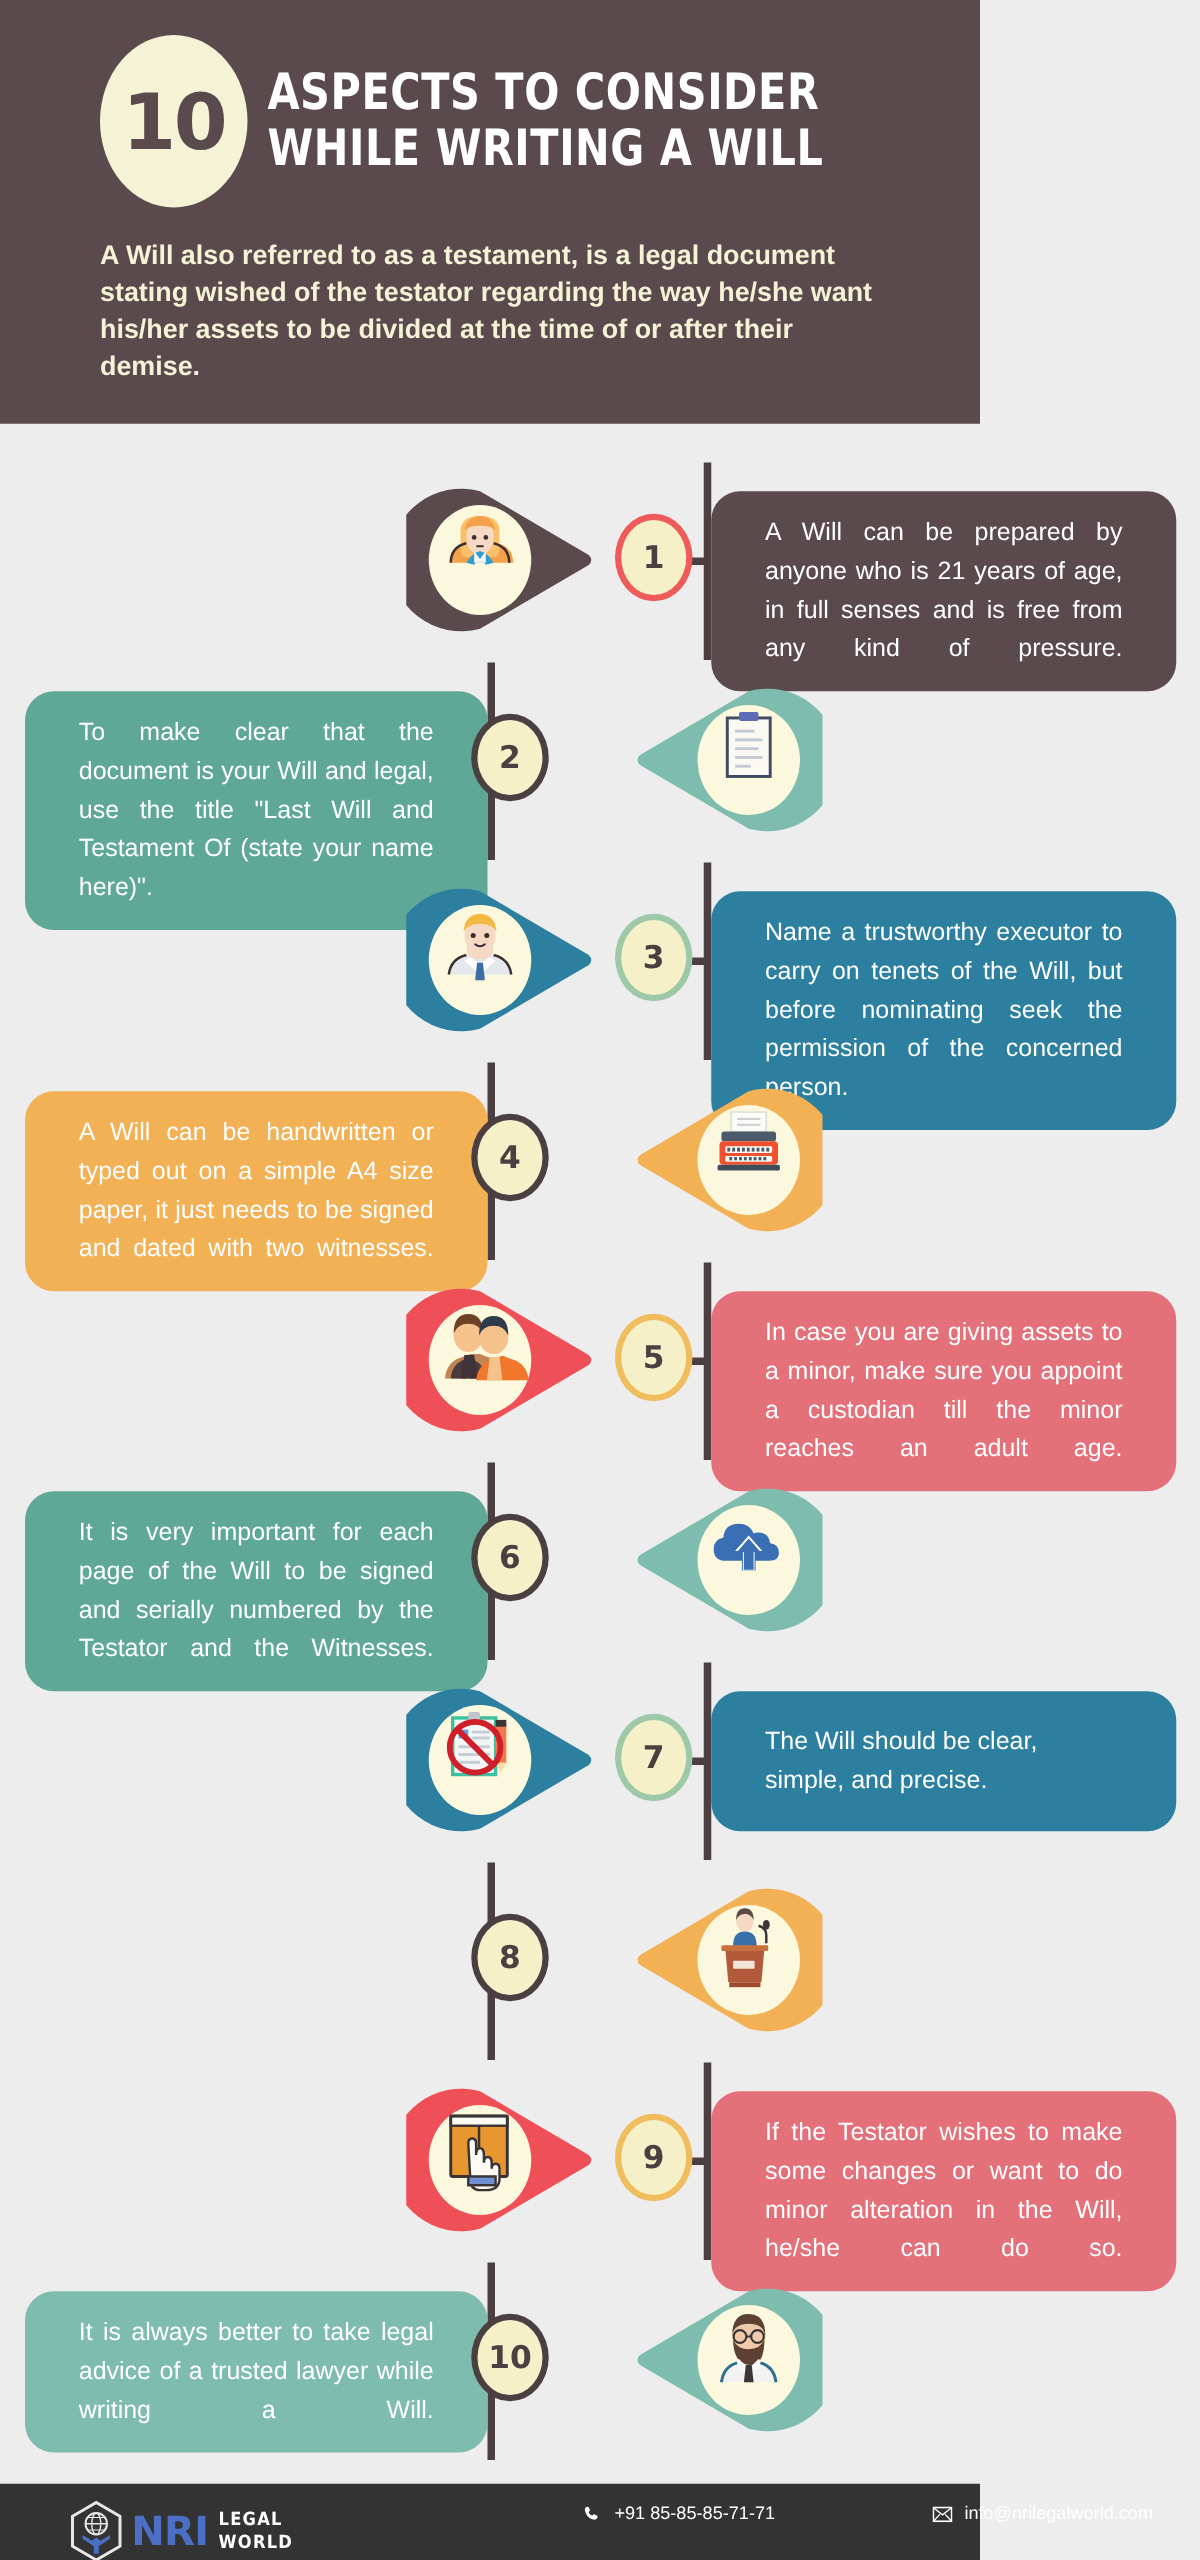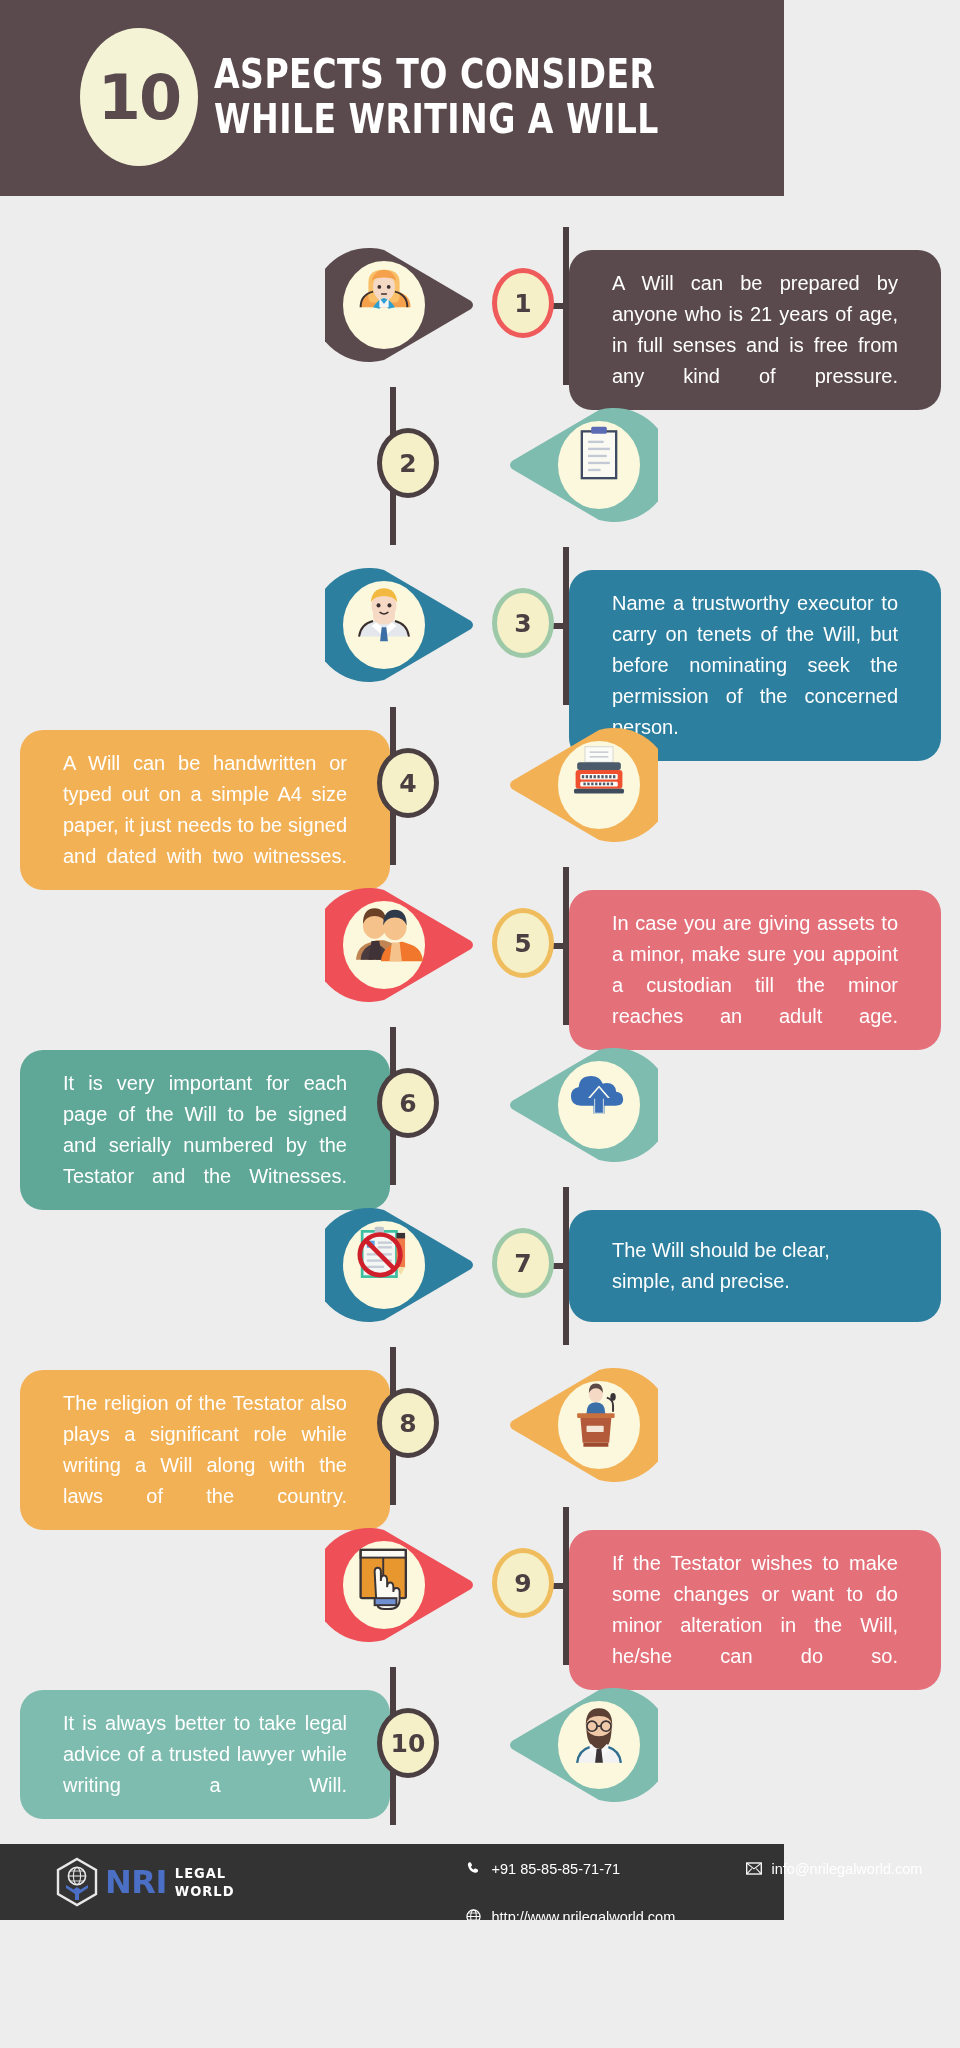--- a/index.html
+++ b/index.html
@@ -186,20 +186,21 @@
 <div class="page">
 
   <div class="header" style="background: rgb(90, 74, 77);">
     <div class="header-top">
       <div class="big-number" style="background: rgb(245, 243, 213);">10</div>
       <div class="header-title">
         <span class="tl">Aspects to Consider</span>
         <span class="tl">While Writing a Will</span>
       </div>
     </div>
+    <div class="header-sub">A Will also referred to as a testament, is a legal document stating wished of the testator regarding the way he/she want his/her assets to be divided at the time of or after their demise.</div>
   </div>
 
   <div class="rows" id="rows-container">
       <div class="row right-text">
         <div class="vbar"></div>
         <div class="hstub"></div>
         <div class="pod">
           <svg width="150" height="118" viewBox="0 0 150 118">
       <path d="M59 4 A57 57 0 1 0 59 114 L146 63 Q150 59 146 55 Z" fill="#5a4a4d"></path>
       <ellipse cx="59" cy="59" rx="41" ry="44" fill="#fbf8dd"></ellipse>
@@ -240,20 +241,23 @@
         <rect x="36" y="24" width="20" height="3" fill="#c3cad6"></rect>
         <rect x="36" y="33" width="28" height="3" fill="#c3cad6"></rect>
         <rect x="36" y="42" width="24" height="3" fill="#c3cad6"></rect>
         <rect x="36" y="51" width="28" height="3" fill="#c3cad6"></rect>
         <rect x="36" y="60" width="16" height="3" fill="#c3cad6"></rect>
       </g>
             </g>
     </svg>
         </div>
         <div class="badge" style="background: rgb(245, 240, 200); border: 5px solid rgb(76, 63, 65);">2</div>
+        <div class="panel" style="background: rgb(95, 168, 152);">
+          <p class="lastline">To make clear that the document is your Will and legal, use the title "Last Will and Testament Of (state your name here)".</p>
+        </div>
       </div>
       <div class="row right-text">
         <div class="vbar"></div>
         <div class="hstub"></div>
         <div class="pod">
           <svg width="150" height="118" viewBox="0 0 150 118">
       <path d="M59 4 A57 57 0 1 0 59 114 L146 63 Q150 59 146 55 Z" fill="#2c7f9e"></path>
       <ellipse cx="59" cy="59" rx="41" ry="44" fill="#fbf8dd"></ellipse>
       <g transform="translate(20,16) scale(0.78)">
       <g>
@@ -419,23 +423,20 @@
         <ellipse cx="68" cy="19" rx="3.5" ry="5" fill="#3a3436"></ellipse>
         <path d="M26 44 h40 l-3 34 h-34z" fill="#b25a3a"></path>
         <rect x="22" y="40" width="48" height="6" rx="1.5" fill="#c9703f"></rect>
         <rect x="34" y="56" width="22" height="8" rx="1" fill="#f3e6d6"></rect>
         <rect x="30" y="78" width="32" height="5" fill="#9d4a30"></rect>
       </g>
             </g>
     </svg>
         </div>
         <div class="badge" style="background: rgb(245, 240, 200); border: 5px solid rgb(76, 63, 65);">8</div>
-        <div class="panel" style="background: rgb(243, 177, 86);">
-          <p class="lastline">The religion of the Testator also plays a significant role while writing a Will along with the laws of the country.</p>
-        </div>
       </div>
       <div class="row right-text">
         <div class="vbar"></div>
         <div class="hstub"></div>
         <div class="pod">
           <svg width="150" height="118" viewBox="0 0 150 118">
       <path d="M59 4 A57 57 0 1 0 59 114 L146 63 Q150 59 146 55 Z" fill="#ef4f57"></path>
       <ellipse cx="59" cy="59" rx="41" ry="44" fill="#fbf8dd"></ellipse>
       <g transform="translate(20,16) scale(0.78)">
       <g>

